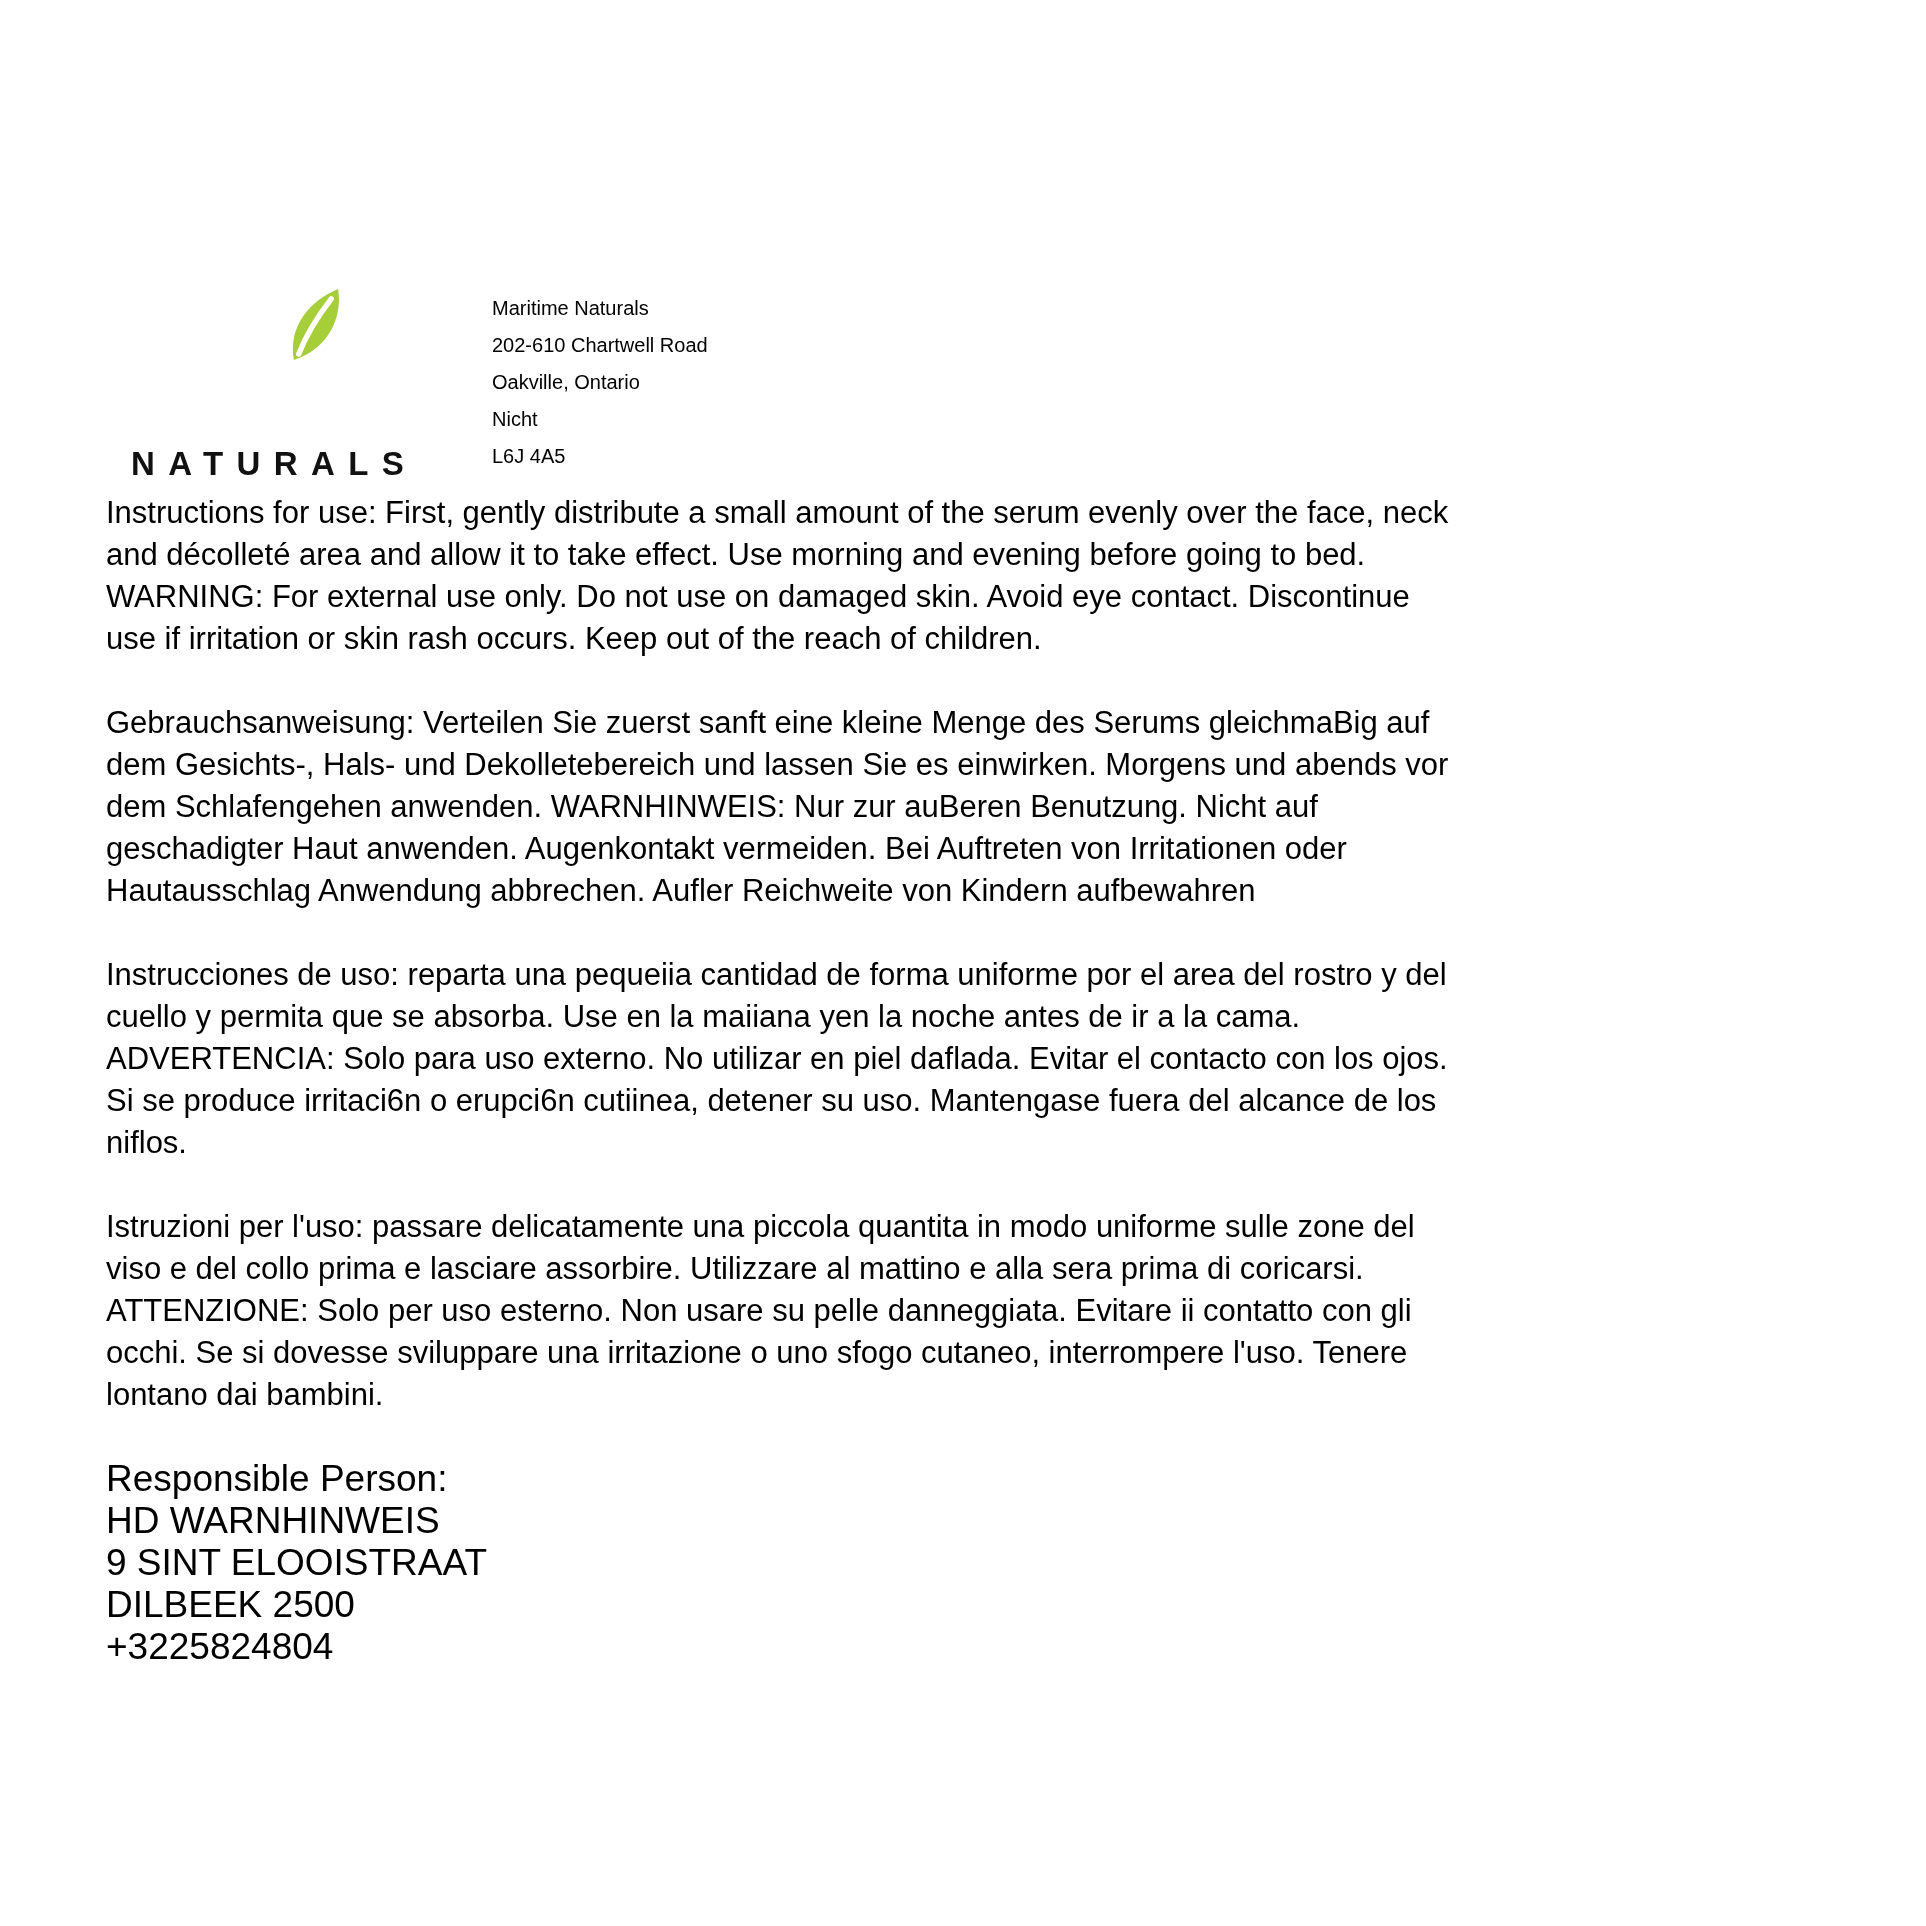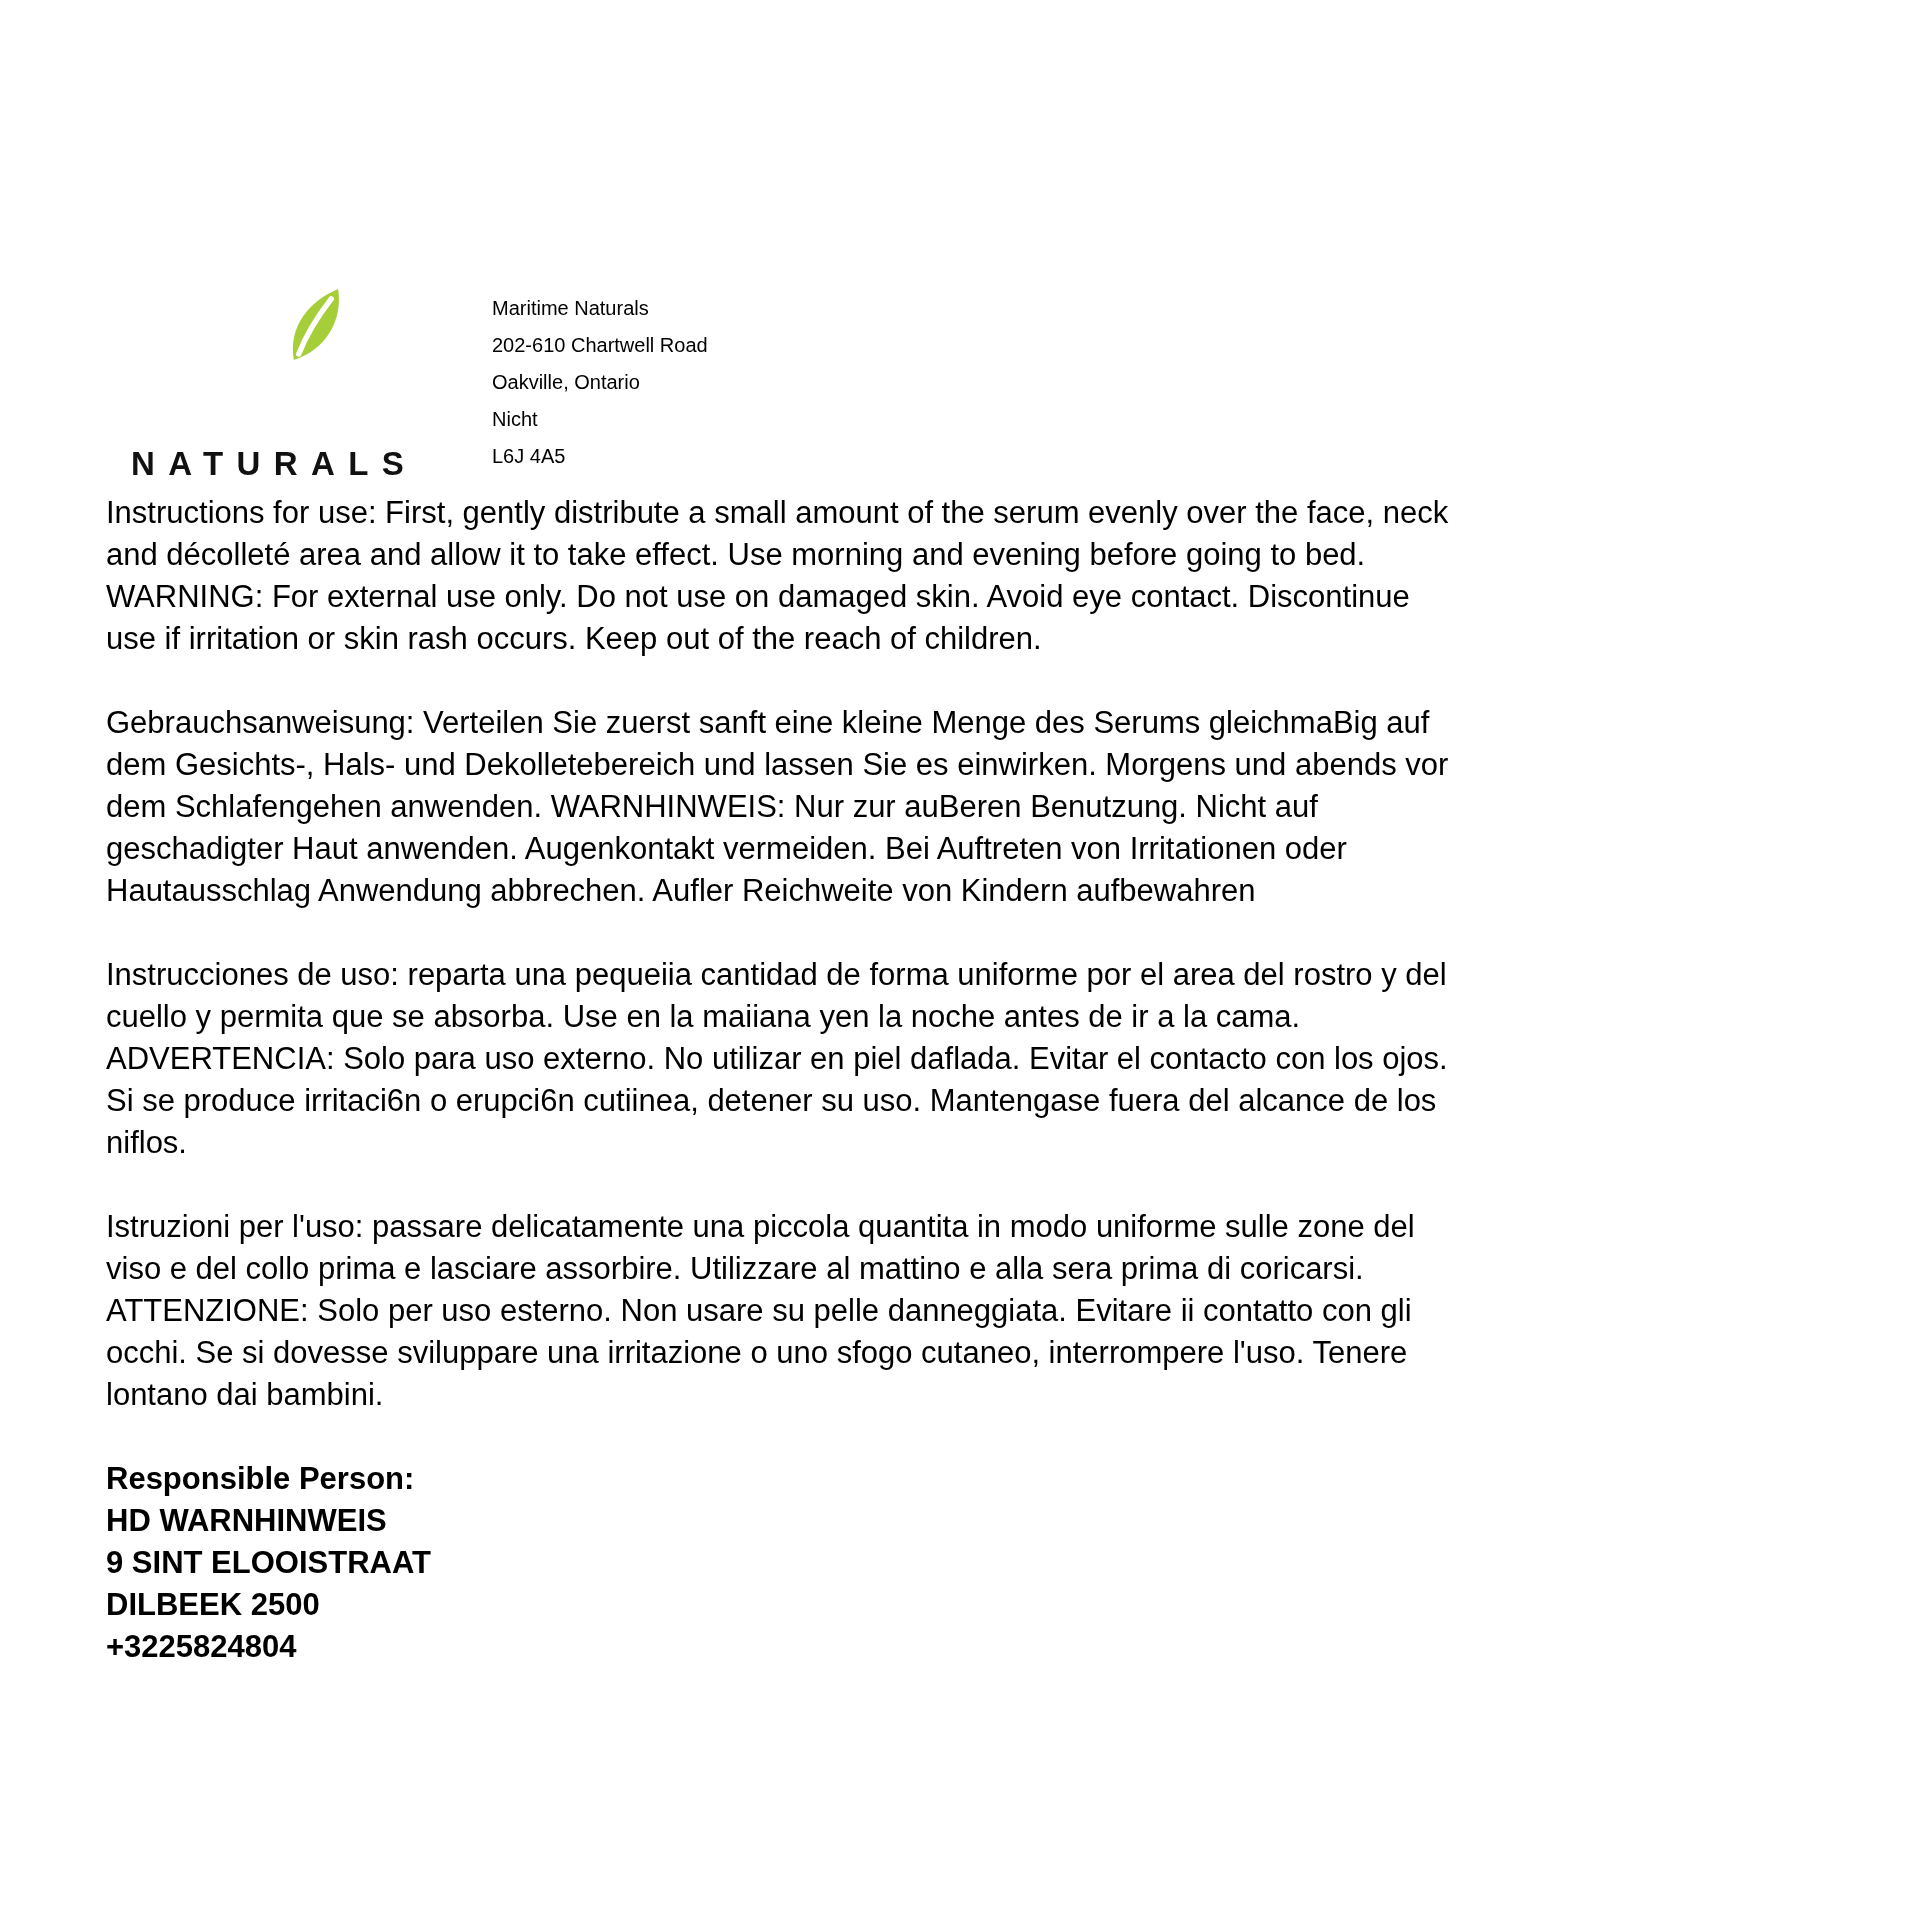--- a/index.html
+++ b/index.html
@@ -71,23 +71,22 @@
     left: 106px;
     top: 492px;
     width: 1354px;
     font-size: 31px;
     line-height: 42px;
     color: #000000;
   }
   .paragraph { margin-bottom: 42px; }
 
   .responsible {
-    font-size: 31px;
+    font-size: 37px;
     line-height: 42px;
-    font-weight: bold;
   }
   .responsible div { white-space: nowrap; }
 </style>
 </head>
 <body>
 
 <div class="page">
 
   <div class="header">
 

